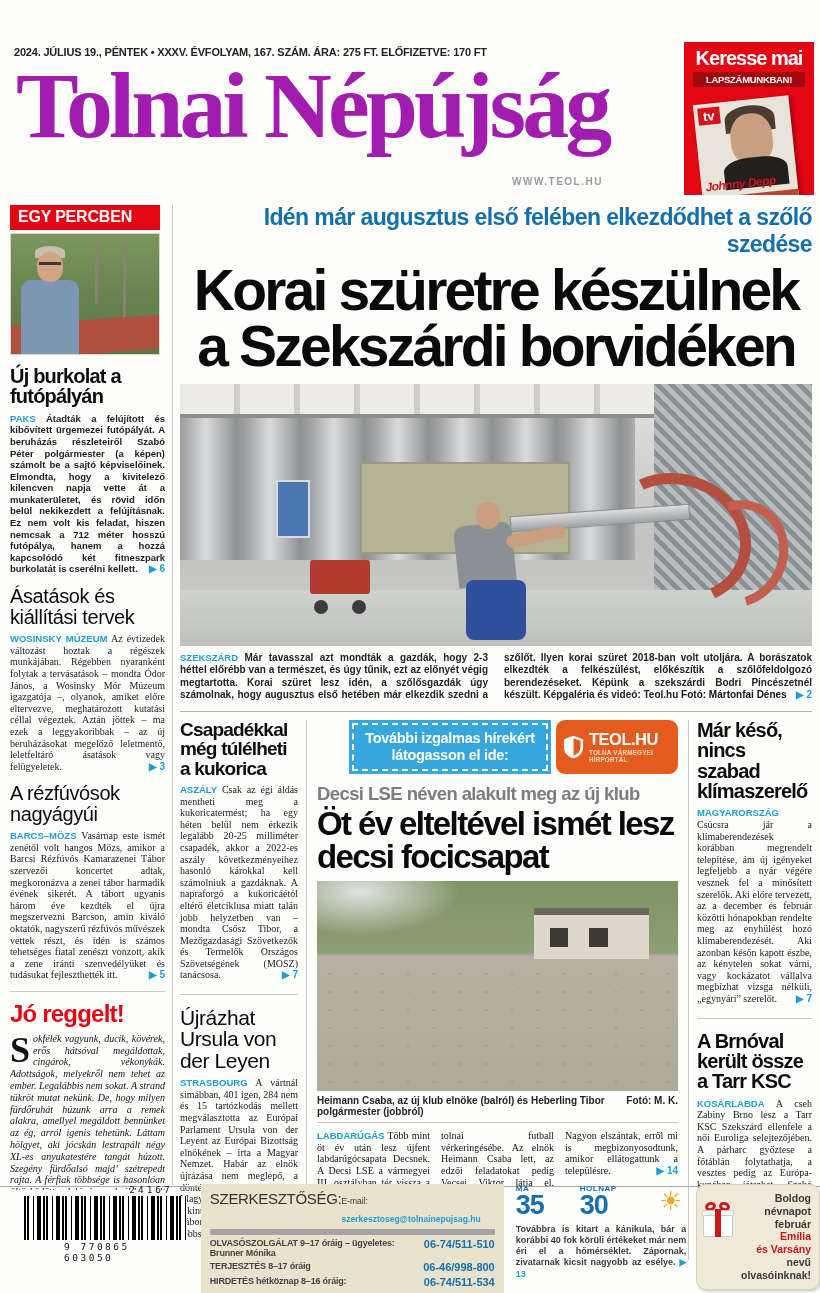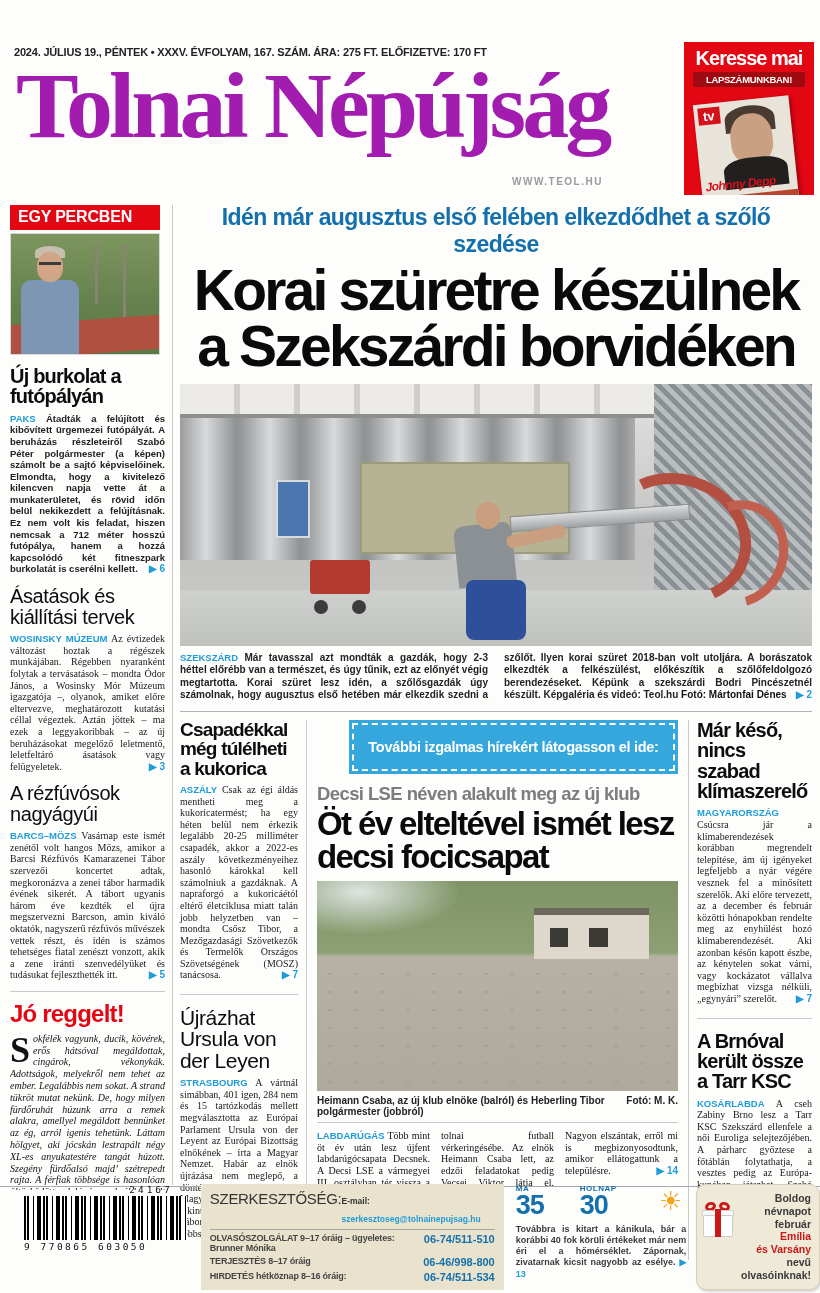--- a/index.html
+++ b/index.html
@@ -42,21 +42,21 @@
   .rule { border:none; border-top:1px solid #c9c9c9; margin:10px 0 0; }
 
   .morning-title { color:#e30613; font-weight:bold; font-size:24px; letter-spacing:-0.8px; margin:8px 0 5px; }
   .morning-body { font-family:"Liberation Serif",serif; font-style:italic; font-size:10px; line-height:1.18; text-align:justify; }
   .dropcap { float:left; font-size:36px; line-height:0.8; padding:3px 3px 0 0; font-weight:bold; font-style:normal; font-family:"Liberation Serif",serif; }
 
   .vdiv { position:absolute; left:172px; top:205px; height:980px; width:1px; background:#c9c9c9; }
 
   
   .main { position:absolute; left:180px; top:204px; width:632px; }
-  .strapline { color:#1470ad; font-weight:bold; font-size:23px; letter-spacing:-0.6px; text-align:center; }
+  .strapline { color:#1470ad; font-weight:bold; font-size:23px; letter-spacing:-0.6px; text-align:right; }
   .headline { font-weight:bold; font-size:57px; line-height:0.99; letter-spacing:-2.8px; text-align:center; color:#0a0a0a; margin-top:4px; }
 
   .photo-main { position:relative; margin-top:9px; width:632px; height:262px; background:linear-gradient(180deg,#e3e3e1 0%,#c2c3c1 60%,#caccca 100%); overflow:hidden; }
   .pm-ceiling { position:absolute; top:0; left:0; width:100%; height:34px; background:repeating-linear-gradient(90deg,#ecebe8 0 54px,#cfcecb 54px 60px); border-bottom:4px solid #8e8e8c; }
   .pm-tanks { position:absolute; top:26px; left:0; width:72%; height:150px; background:repeating-linear-gradient(90deg,#9b9d9e 0px,#d9dadb 26px,#8f9293 56px,#9b9d9e 64px); }
   .pm-bigtank { position:absolute; top:0; right:0; width:158px; height:100%; background:#9aa0a3; background-image:repeating-linear-gradient(45deg,rgba(255,255,255,.30) 0 5px,rgba(90,95,98,.25) 5px 10px); }
   .pm-cab { position:absolute; left:180px; top:78px; width:210px; height:92px; background:#b5b394; border:2px solid #9d9b7d; }
   .pm-panel { position:absolute; left:96px; top:96px; width:34px; height:58px; background:#4a77b0; border:2px solid #d9dadb; }
   .pm-pump { position:absolute; left:130px; top:176px; width:60px; height:34px; background:#b23a2e; border-radius:3px; }
   .pm-wheel { position:absolute; width:14px; height:14px; background:#3c3c3c; border-radius:50%; top:216px; }
@@ -106,26 +106,26 @@
   .decs-cap { display:flex; justify-content:space-between; gap:12px; font-size:10px; font-weight:bold; padding:4px 0 5px; border-bottom:1px solid #c9c9c9; color:#222; }
   .decs-cap .credit { white-space:nowrap; }
   .decs-body { margin-top:7px; column-count:3; column-gap:11px; font-family:"Liberation Serif",serif; font-size:10px; line-height:1.18; text-align:justify; }
 
   
   .footer-rule { position:absolute; left:0; top:1186px; width:820px; border-top:1px solid #aaa; }
   .footer { position:absolute; left:0; top:1184px; width:820px; height:88px; display:flex; align-items:flex-start; }
   .bc-wrap { width:168px; margin-left:24px; }
   .bc-top { font-family:"DejaVu Sans Mono",monospace; font-size:9.5px; letter-spacing:3px; text-align:right; padding-right:14px; }
   .bc-bars { margin-top:1px; height:44px; background:repeating-linear-gradient(90deg,#000 0 2px,#fff 2px 3px,#000 3px 5px,#fff 5px 9px,#000 9px 10px,#fff 10px 13px,#000 13px 17px,#fff 17px 19px); }
-  .bc-digits { font-family:"DejaVu Sans Mono",monospace; font-size:9.5px; letter-spacing:2.5px; margin-top:1px; }
+  .bc-digits { font-family:"DejaVu Sans Mono",monospace; font-size:9.5px; letter-spacing:2.5px; margin-top:1px;margin-left:40px; }
 
   .ed-box { width:312px; margin-left:14px; background:#e9e2cd; padding:6px 9px 7px; }
-  .ed-head { display:flex; justify-content:space-between; align-items:baseline; border-bottom:1px solid #a3a3a3; padding-bottom:3px; }
+  .ed-head { display:flex; justify-content:space-between; align-items:baseline; border-bottom:6px solid #a3a3a3; padding-bottom:3px; }
   .ed-title { font-size:15px; font-weight:normal; letter-spacing:-0.3px; color:#333; }
-  .ed-mail-label { font-size:8.5px; font-weight:bold; color:#333; }
+  .ed-mail-label { font-size:8.5px; font-weight:normal; color:#333; }
   .ed-mail { font-size:8.5px; font-weight:bold; color:#1e9cd7; }
   .ed-row { display:flex; justify-content:space-between; margin-top:3px; }
   .ed-row .lab { font-size:9px; font-weight:bold; color:#444; letter-spacing:-0.2px; }
   .ed-row .ph { font-size:11px; font-weight:bold; color:#1470ad; white-space:nowrap; margin-left:6px; }
 
   .weather { width:176px; margin-left:12px; position:relative; }
   .w-temps { display:flex; gap:36px; }
   .w-block { text-align:left; color:#1470ad; }
   .w-lab { font-size:8px; font-weight:bold; letter-spacing:0.5px; }
   .w-temp { font-size:27px; font-weight:bold; line-height:0.95; letter-spacing:-1px; }
@@ -252,20 +252,31 @@
         <div>
           <div class="art-title light" style="font-size:21px">Újrázhat Ursula von der Leyen</div>
           <p class="body-serif clearfix"><span class="kicker">STRASBOURG</span> <span>A vártnál simábban, 401 igen, 284 nem és 15 tartózkodás mellett megválasztotta az Európai Parlament Ursula von der Leyent az Európai Bizottság elnökének – írta a Magyar Nemzet. Habár az elnök újrázása nem meglepő, a döntés rossz hír Magyarország számára, tekintve, hogy háborúpártisága mellett is többször támadta hazánkat.</span> <span class="pageref">▶ 9</span></p>
         </div>
       </div>
 
       <div class="colB">
         <div class="banner">
           <div class="banner-blue">
             <div class="inner">További izgalmas hírekért látogasson el ide:</div>
+          </div>
+          <div class="banner-orange">
+            <svg class="shield" viewBox="0 0 24 28">
+                <path d="M12 1 L23 5 V14 C23 21 18 25.5 12 27 C6 25.5 1 21 1 14 V5 Z" fill="#ffffff"></path>
+                <path d="M12 4 L20 7 V14 C20 19 16.5 22.2 12 23.6 Z" fill="#e45b1e"></path>
+              </svg>
+            <div>
+              <div class="b-brand">TEOL.HU</div>
+              <div class="b-sub">TOLNA VÁRMEGYEI</div>
+              <div class="b-sub" style="margin-top:0">HÍRPORTÁL</div>
+            </div>
           </div>
         </div>
 
         <div class="decs-sub">Decsi LSE néven alakult meg az új klub</div>
         <div class="decs-head">Öt év elteltével ismét lesz decsi focicsapat</div>
 
         <div class="photo-decs">
           <span class="pd-sky"></span>
           <span class="pd-house">
             <span class="pd-win" style="left:14%"></span>

